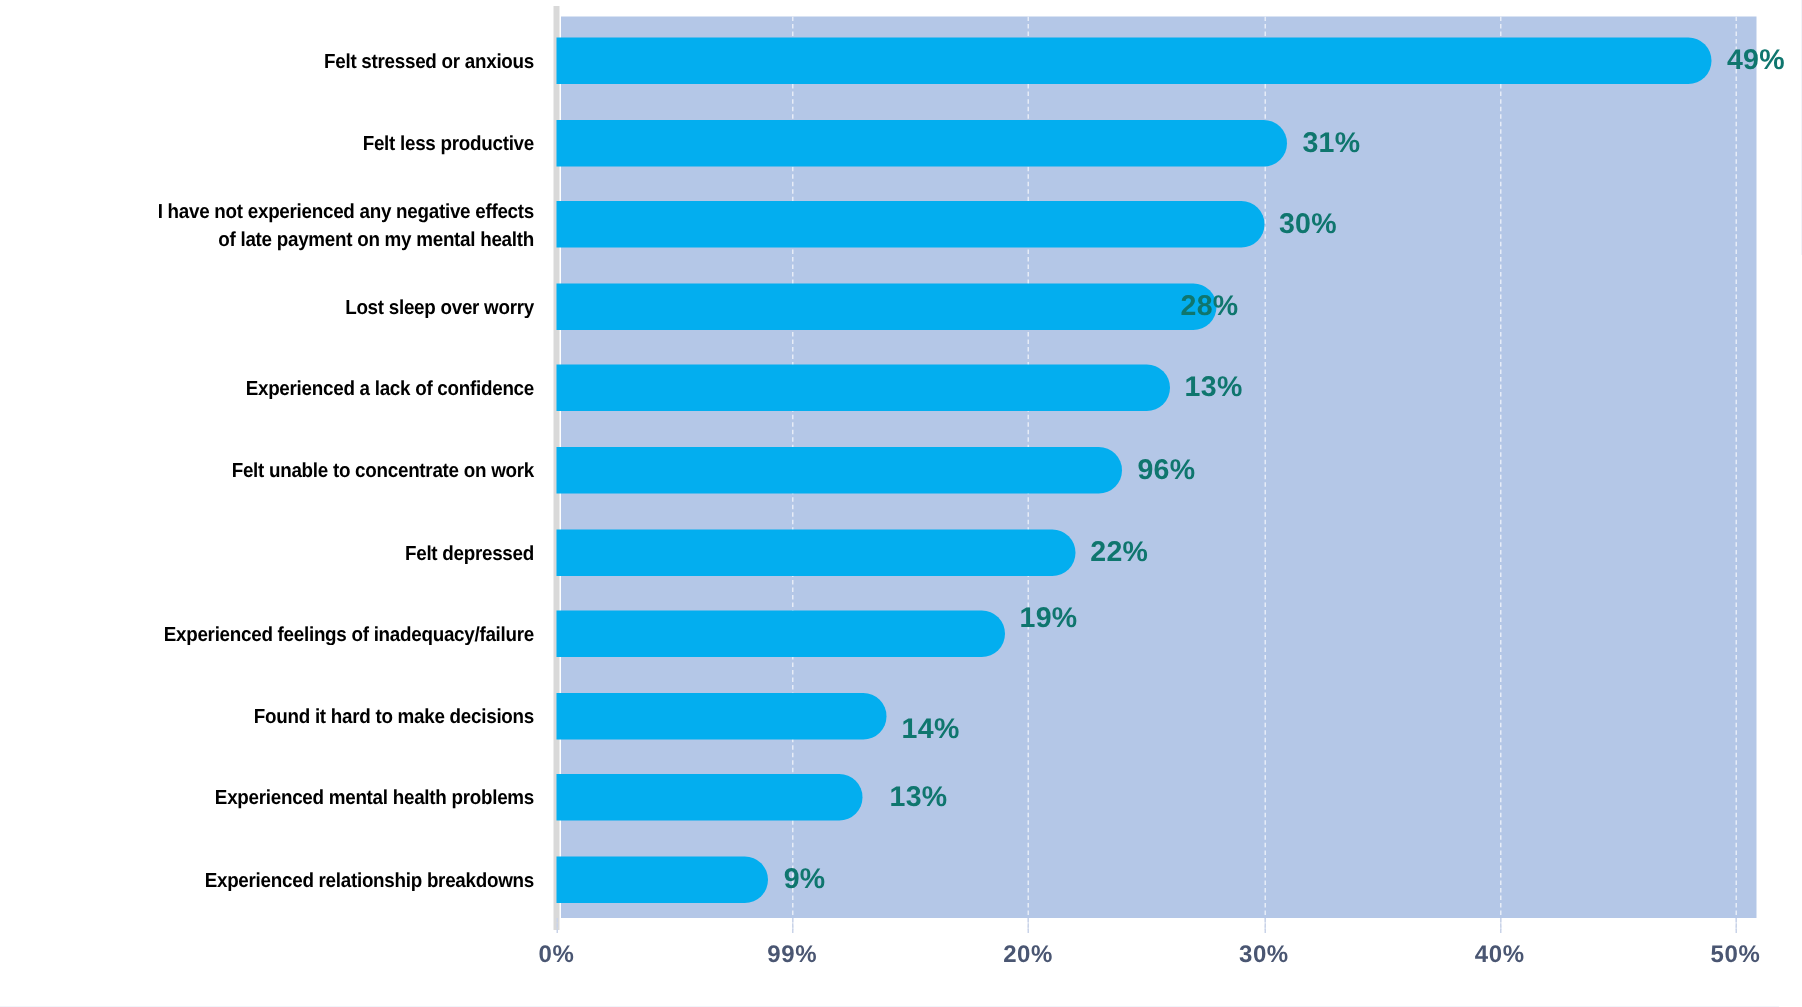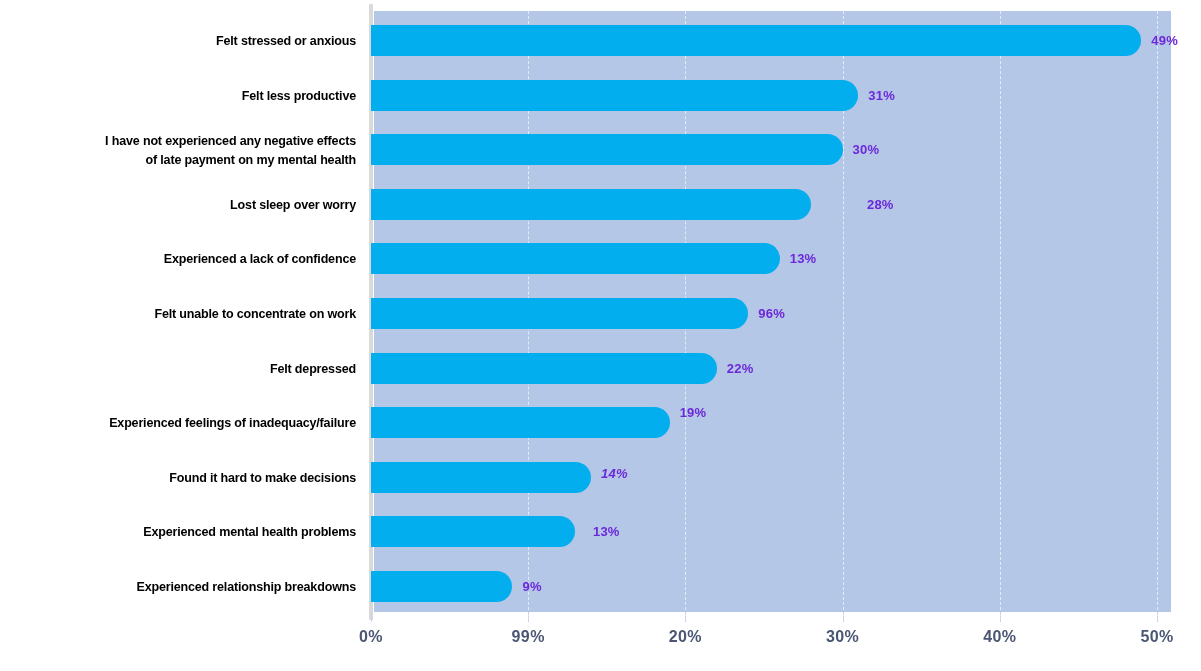--- a/index.html
+++ b/index.html
@@ -78,23 +78,23 @@
     position: absolute;
     left: 0;
     height: 31px;
     background: #03aeef;
     border-top-right-radius: 15.5px;
     border-bottom-right-radius: 15.5px;
   }
 
   .bar-value {
     position: absolute;
-    color: #6d28d9;
+    color: #0f766e;
     font-family: "Liberation Sans", sans-serif;
-    font-size: 13px;
+    font-size: 19px;
     font-weight: 700;
     letter-spacing: 0.2px;
     line-height: 31px;
     height: 31px;
     white-space: nowrap;
   }
 
   
   .tick-label {
     position: absolute;
@@ -135,31 +135,31 @@
     </div>
 
   <div id="bars">
       <div class="bar" style="left: 371px; top: 25px; width: 770.28px;"></div>
       <div class="bar-value" style="left: 1151.28px; top: 25px;">49%</div>
       <div class="bar" style="left: 371px; top: 79.6px; width: 487.32px;"></div>
       <div class="bar-value" style="left: 868.32px; top: 79.6px;">31%</div>
       <div class="bar" style="left: 371px; top: 134.2px; width: 471.6px;"></div>
       <div class="bar-value" style="left: 852.6px; top: 134.2px;">30%</div>
       <div class="bar" style="left: 371px; top: 188.8px; width: 440.16px;"></div>
-      <div class="bar-value" style="left: 867px; top: 188.8px;">28%</div>
+      <div class="bar-value" style="left: 787px; top: 188.8px;">28%</div>
       <div class="bar" style="left: 371px; top: 243.4px; width: 408.72px;"></div>
       <div class="bar-value" style="left: 789.72px; top: 243.4px;">13%</div>
       <div class="bar" style="left: 371px; top: 298px; width: 377.28px;"></div>
       <div class="bar-value" style="left: 758.28px; top: 298px;">96%</div>
       <div class="bar" style="left: 371px; top: 352.6px; width: 345.84px;"></div>
       <div class="bar-value" style="left: 726.84px; top: 352.6px;">22%</div>
       <div class="bar" style="left: 371px; top: 407.2px; width: 298.68px;"></div>
       <div class="bar-value" style="left: 679.68px; top: 397px;">19%</div>
       <div class="bar" style="left: 371px; top: 461.8px; width: 220.08px;"></div>
-      <div class="bar-value" style="left: 601.08px; top: 458px; font-style: italic;">14%</div>
+      <div class="bar-value" style="left: 601.08px; top: 471px;">14%</div>
       <div class="bar" style="left: 371px; top: 516.4px; width: 204.36px;"></div>
       <div class="bar-value" style="left: 593px; top: 516.4px;">13%</div>
       <div class="bar" style="left: 371px; top: 571px; width: 141.48px;"></div>
       <div class="bar-value" style="left: 522.48px; top: 571px;">9%</div>
     </div>
 
   <div class="cat-labels" id="cat-labels">
       <div class="cat-label" style="top: 20px;">Felt stressed or anxious</div>
       <div class="cat-label" style="top: 74.6px;">Felt less productive</div>
       <div class="cat-label" style="top: 119.7px;">I have not experienced any negative effects

